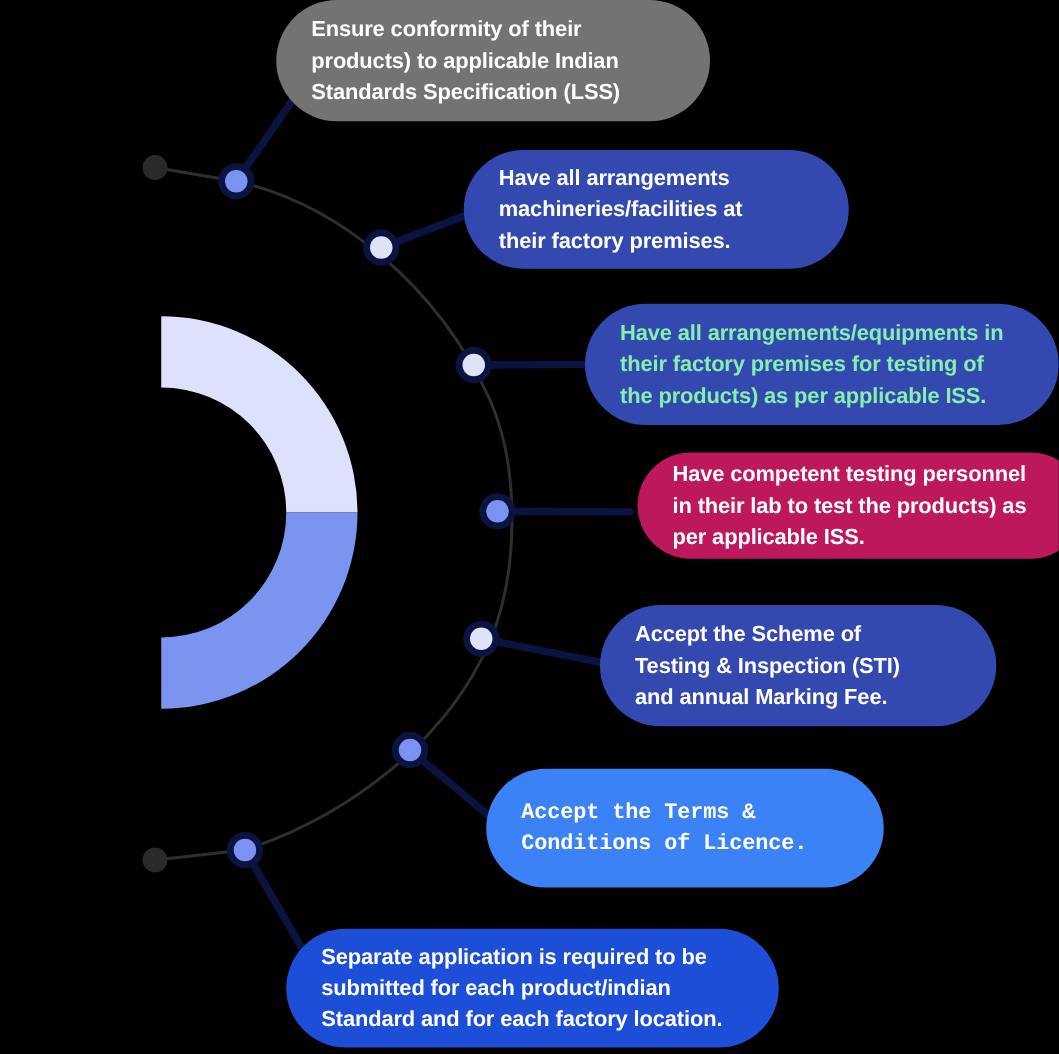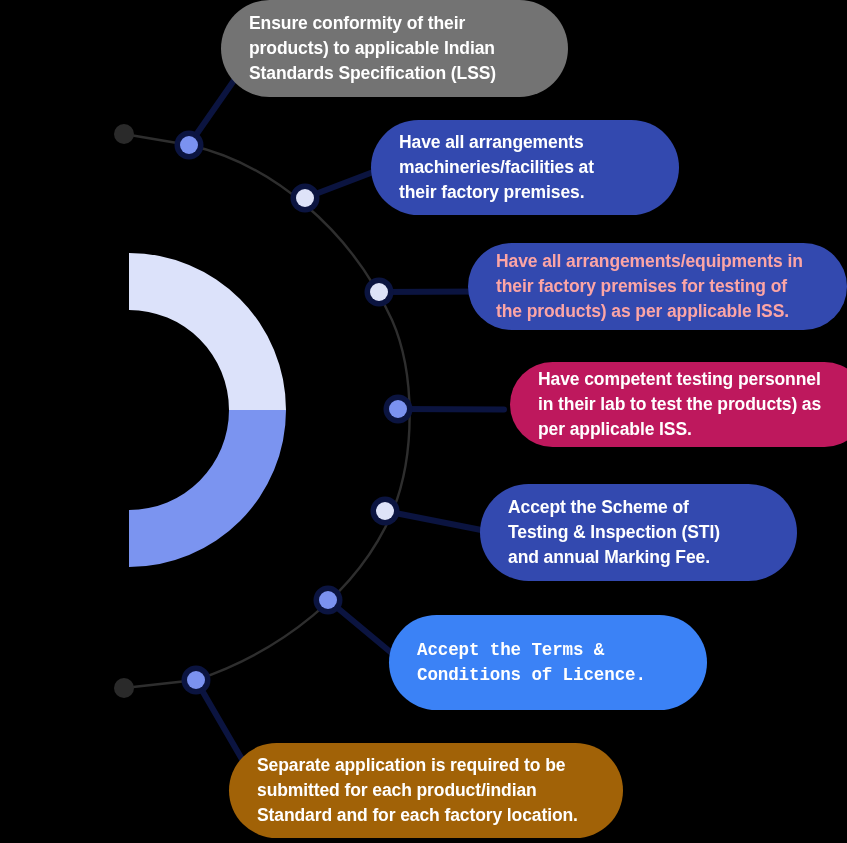--- a/index.html
+++ b/index.html
@@ -73,28 +73,28 @@
       </g>
   </svg>
 
   <div id="bubbles">
       <div class="bubble" style="left: 221px; top: 0px; width: 347px; height: 97px; background: #737373; color: rgb(255, 255, 255);"><span>Ensure conformity of their
 products) to applicable Indian
 Standards Specification (LSS)</span></div>
       <div class="bubble" style="left: 371px; top: 120px; width: 308px; height: 95px; background: rgb(51, 73, 175); color: rgb(255, 255, 255);"><span>Have all arrangements
 machineries/facilities at
 their factory premises.</span></div>
-      <div class="bubble" style="left: 468px; top: 243px; width: 379px; height: 87px; background: rgb(51, 73, 175); color: #fca5a5;"><span>Have all arrangements/equipments in
+      <div class="bubble" style="left: 468px; top: 243px; width: 379px; height: 97px; background: rgb(51, 73, 175); color: #86efac;"><span>Have all arrangements/equipments in
 their factory premises for testing of
 the products) as per applicable ISS.</span></div>
       <div class="bubble" style="left: 510px; top: 362px; width: 357px; height: 85px; background: #be185d; color: rgb(255, 255, 255);"><span>Have competent testing personnel
 in their lab to test the products) as
 per applicable ISS.</span></div>
       <div class="bubble" style="left: 480px; top: 484px; width: 317px; height: 97px; background: rgb(51, 73, 175); color: rgb(255, 255, 255); align-items: center;"><span>Accept the Scheme of
 Testing &amp; Inspection (STI)
 and annual Marking Fee.</span></div>
       <div class="bubble" style="left: 389px; top: 615px; width: 318px; height: 95px; background: #3b82f6; color: rgb(255, 255, 255); font-family: Liberation Mono, monospace;"><span>Accept the Terms &amp;
 Conditions of Licence.</span></div>
-      <div class="bubble" style="left: 229px; top: 743px; width: 394px; height: 95px; background: #a16207; color: rgb(255, 255, 255);"><span>Separate application is required to be
+      <div class="bubble" style="left: 229px; top: 743px; width: 394px; height: 95px; background: #1d4ed8; color: rgb(255, 255, 255);"><span>Separate application is required to be
 submitted for each product/indian
 Standard and for each factory location.</span></div>
     </div>
 </div>
 
 </body></html>

